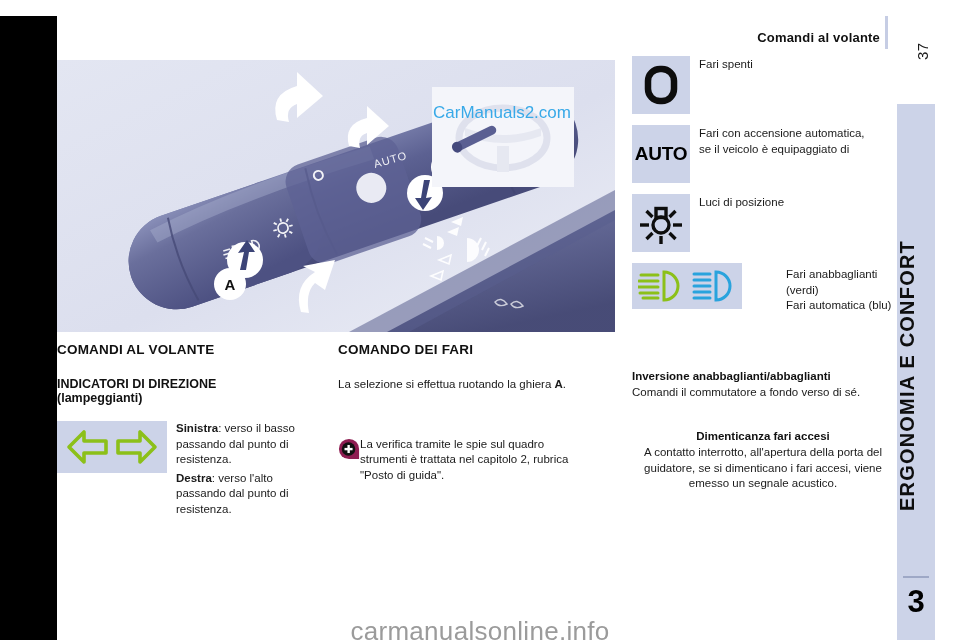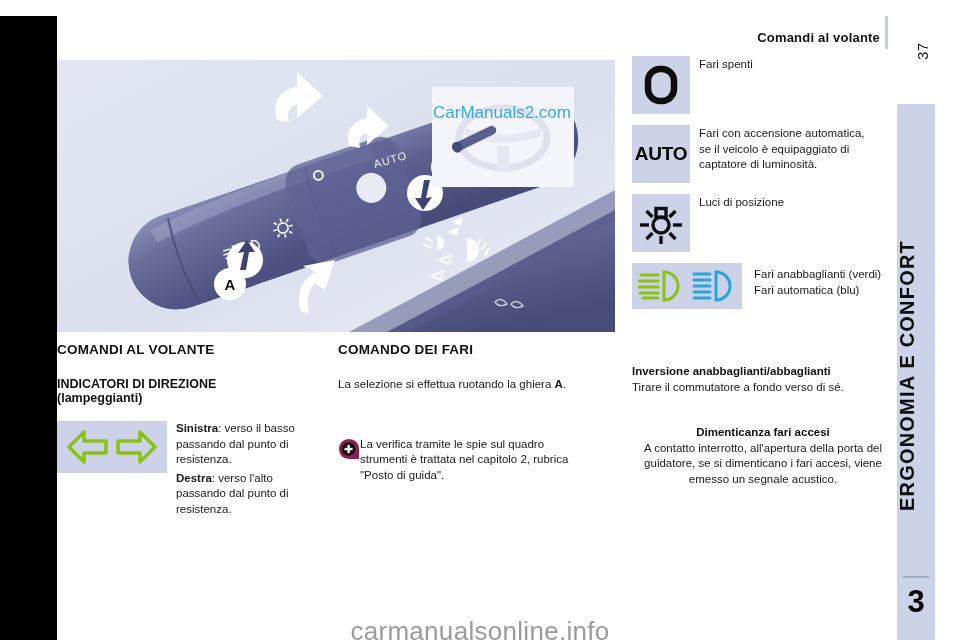--- a/index.html
+++ b/index.html
@@ -346,21 +346,20 @@
       </div>
     </div>
 
     <div class="lt-row">
       <div class="lt-icon">
         <span class="auto-label">AUTO</span>
       </div>
       <div class="lt-txt">
         <p>Fari con accensione automatica,</p>
         <p>se il veicolo è equipaggiato di</p>
-        <p>captatore di luminosità.</p>
       </div>
     </div>
 
     <div class="lt-row">
       <div class="lt-icon">
         <svg width="46" height="46" viewBox="0 0 46 46">
           <g stroke="#0d0d0d" stroke-width="3.4" fill="none" stroke-linecap="butt">
             <circle cx="23" cy="25" r="8"></circle>
             <rect x="18" y="8.5" width="10" height="9" fill="none"></rect>
             <line x1="2" y1="25" x2="11" y2="25"></line>
@@ -371,21 +370,21 @@
             <line x1="8.5" y1="39" x2="14.5" y2="33"></line>
             <line x1="37.5" y1="39" x2="31.5" y2="33"></line>
           </g>
         </svg>
       </div>
       <div class="lt-txt">
         <p>Luci di posizione</p>
       </div>
     </div>
 
-    <div class="lt-row" style="margin-top:6px;">
+    <div class="lt-row" style="margin-top:6px;gap:32px;">
       <div class="lt-icon wide">
         <svg width="46" height="34" viewBox="0 0 46 34">
           <g stroke="#8cc019" stroke-width="3" fill="none" stroke-linecap="round">
             <path d="M26 3 A14 14 0 0 1 26 31 Z" stroke-width="3"></path>
             <line x1="3" y1="6" x2="20" y2="6"></line>
             <line x1="1" y1="12" x2="20" y2="12"></line>
             <line x1="0" y1="18" x2="20" y2="18"></line>
             <line x1="2" y1="24" x2="20" y2="24"></line>
             <line x1="5" y1="29" x2="20" y2="29"></line>
           </g>
@@ -402,21 +401,21 @@
         </svg>
       </div>
       <div class="lt-txt" style="margin-left:12px;padding-top:4px;">
         <p>Fari anabbaglianti (verdi)</p>
         <p>Fari automatica (blu)</p>
       </div>
     </div>
 
     <div class="tail-block" style="margin-top:56px;">
       <h3 class="subsub">Inversione anabbaglianti/abbaglianti</h3>
-      <p class="body">Tirare il commutatore a fondo verso di sé.</p>
+      <p class="body">Comandi il commutatore a fondo verso di sé.</p>
     </div>
 
     <div class="tail-block second">
       <h3 class="subsub">Dimenticanza fari accesi</h3>
       <p class="body">A contatto interrotto, all'apertura della porta del guidatore, se si dimenticano i fari accesi, viene emesso un segnale acustico.</p>
     </div>
   </div>
 
   <div class="watermark-bottom">carmanualsonline.info</div>
 

